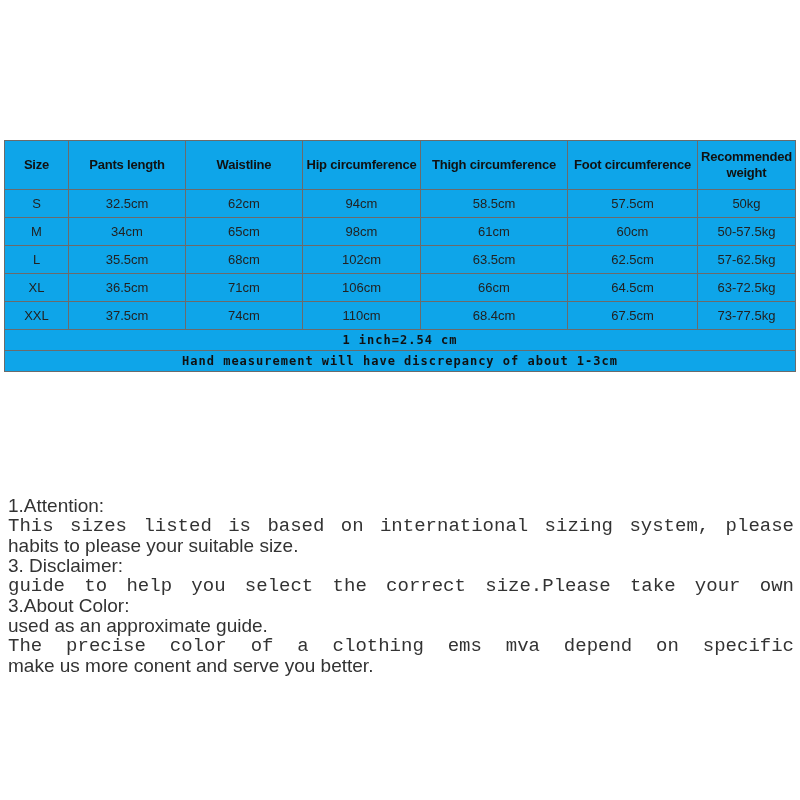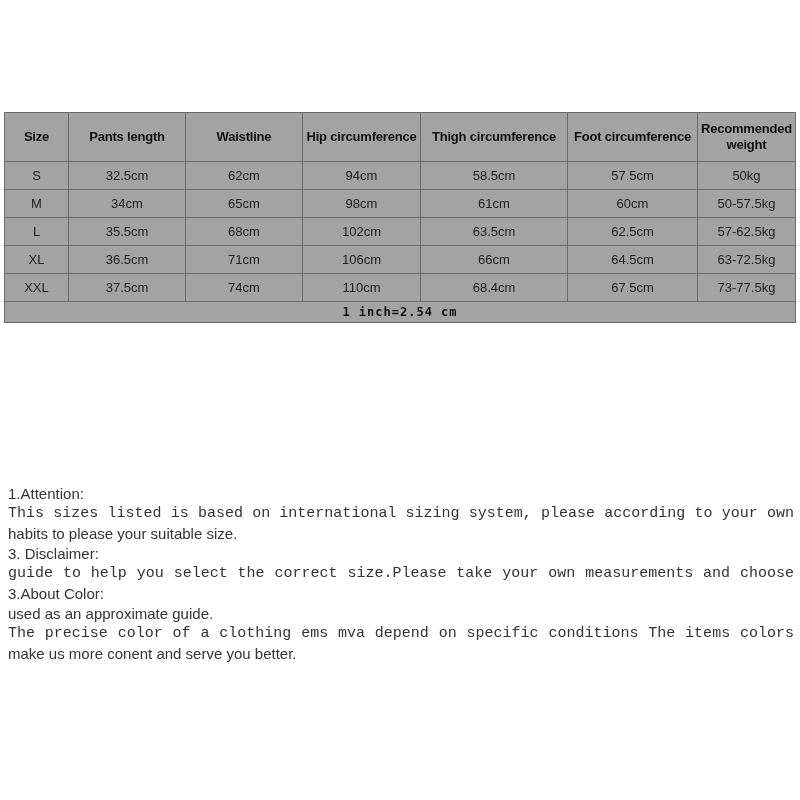--- a/index.html
+++ b/index.html
@@ -12,25 +12,25 @@
     height: 800px;
     position: relative;
     font-family: "Liberation Sans", sans-serif;
     overflow: hidden;
   }
 
   
   .size-table {
     position: absolute;
     left: 4px;
-    top: 112px;
+    top: 140px;
     width: 791px;
     border-collapse: collapse;
     table-layout: fixed;
-    background: #a3a3a3;
+    background: #0ea5e9;
   }
   .size-table th,
   .size-table td {
     border: 1px solid #6b6b6b;
     text-align: center;
     vertical-align: middle;
     padding: 0 1px;
     overflow: hidden;
   }
   .size-table th {
@@ -53,24 +53,24 @@
     font-size: 12px;
     letter-spacing: 1px;
     color: #111111;
     margin-left: 48px;
   }
 
   
   .info-block {
     position: absolute;
     left: 8px;
-    top: 484px;
+    top: 496px;
     width: 786px;
     color: #333333;
-    font-size: 15px;
+    font-size: 19px;
     line-height: 20px;
   }
   .info-line {
     height: 20px;
     overflow: hidden;
     white-space: nowrap;
     text-align: left;
   }
   .info-line.fill {
     white-space: normal;
@@ -147,20 +147,23 @@
         <td class="data-cell">37.5cm</td>
         <td class="data-cell">74cm</td>
         <td class="data-cell">110cm</td>
         <td class="data-cell">68.4cm</td>
         <td class="data-cell">67.5cm</td>
         <td class="data-cell">73-77.5kg</td>
       </tr>
       <tr class="note-row">
         <td colspan="7">1 inch=2.54 cm</td>
       </tr>
+      <tr class="note-row">
+        <td colspan="7">Hand measurement will have discrepancy of about 1-3cm</td>
+      </tr>
     </tbody>
   </table>
 
   <div class="info-block">
     <div class="info-line">1.Attention:</div>
     <div class="info-line fill">This sizes listed is based on international sizing system, please according to your own measurements and dressing</div>
     <div class="info-line">habits to please your suitable size.</div>
     <div class="info-line">3. Disclaimer:</div>
     <div class="info-line fill">guide to help you select the correct size.Please take your own measurements and choose your size accordingly.</div>
     <div class="info-line">3.About Color:</div>

